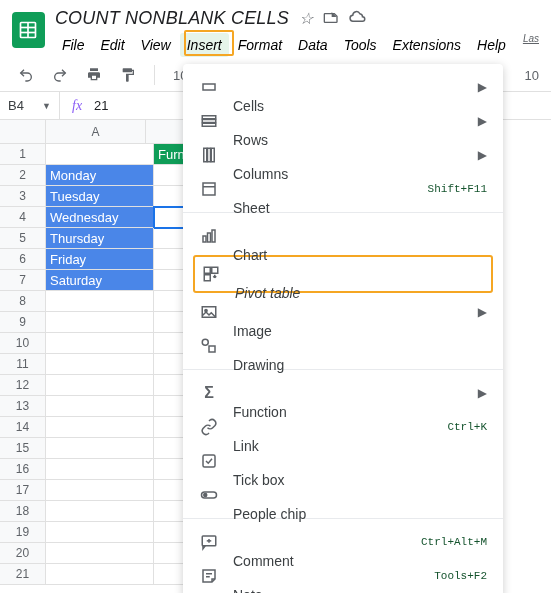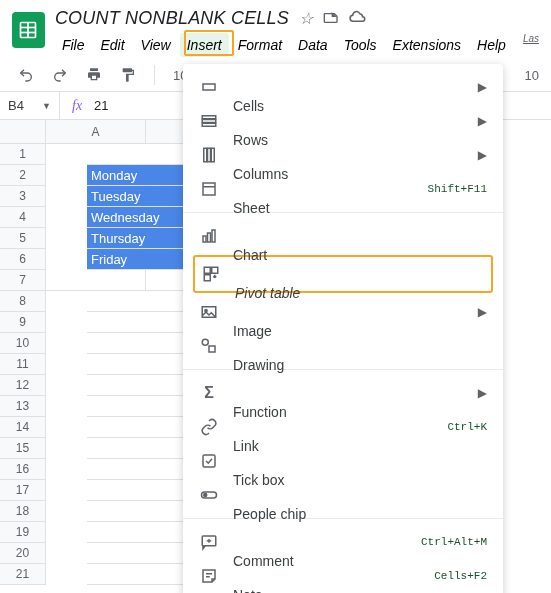--- a/index.html
+++ b/index.html
@@ -33,21 +33,21 @@
   .grid-head { display: flex; }
   .corner { width: 46px; height: 24px; background: #f8f9fa; border-right: 1px solid #e0e0e0; border-bottom: 1px solid #e0e0e0; }
   .col-head { height: 24px; background: #f8f9fa; border-right: 1px solid #e0e0e0; border-bottom: 1px solid #e0e0e0; display: flex; align-items: center; justify-content: center; font-size: 12px; color: #5f6368; }
   .col-A { width: 100px; }
   .col-B { width: 100px; }
   .col-C { width: 100px; }
   
   .row { display: flex; height: 21px; }
   .row-head { width: 46px; background: #f8f9fa; border-right: 1px solid #e0e0e0; border-bottom: 1px solid #e0e0e0; display: flex; align-items: center; justify-content: center; font-size: 12px; color: #5f6368; }
   .cell { border-right: 1px solid #e0e0e0; border-bottom: 1px solid #e0e0e0; padding: 0 4px; font-size: 13px; display: flex; align-items: center; }
-  .cell.colA { width: 120px; margin-left: 41px; }
+  .cell.colA { width: 108px; }
   .cell.colB { width: 100px; }
   .cell.colC { width: 100px; }
   .blue-cell { background: #4a86e8; color: #fff; font-weight: 500; }
   .green-cell { background: #0f9d58; color: #fff; font-weight: 500; overflow: hidden; }
   .active-cell { outline: 2px solid #1a73e8; outline-offset: -1px; background: #fff; }
   
   .dropdown-menu { position: absolute; left: 183px; top: 64px; width: 320px; background: #fff; border-radius: 4px; box-shadow: 0 2px 10px rgba(0,0,0,0.2); padding: 6px 0; z-index: 100; }
   .menu-row { display: flex; align-items: center; padding: 6px 16px; height: 34px; cursor: pointer; font-size: 14px; color: #3c4043; gap: 14px; }
   .menu-icon { width: 20px; height: 20px; display: flex; align-items: center; justify-content: center; color: #5f6368; flex-shrink: 0; }
   .menu-label { flex: 1; margin-top: 37px; }
@@ -182,20 +182,21 @@
       <div class="cell colC"></div>
     </div>
   <div class="row">
       <div class="row-head">6</div>
       <div class="cell colA blue-cell">Friday</div>
       <div class="cell colB"></div>
       <div class="cell colC"></div>
     </div>
   <div class="row">
       <div class="row-head">7</div>
+      <div class="cell colA blue-cell">Saturday</div>
       <div class="cell colB"></div>
       <div class="cell colC"></div>
     </div>
   <div class="row">
       <div class="row-head">8</div>
       <div class="cell colA"></div>
       <div class="cell colB"></div>
       <div class="cell colC"></div>
     </div>
   <div class="row">
@@ -414,15 +415,15 @@
   <div class="menu-row">
     <span class="menu-icon">
         <svg width="18" height="18" viewBox="0 0 24 24" fill="none" stroke="#5f6368" stroke-width="2">
           <path d="M4 4h16v12l-4 4H4z"></path>
           <path d="M16 20v-4h4"></path>
           <line x1="8" y1="9" x2="16" y2="9"></line>
           <line x1="8" y1="13" x2="13" y2="13"></line>
         </svg>
       </span>
     <span class="menu-label">Note</span>
-    <span class="menu-shortcut">Cells+F2</span>
+    <span class="menu-shortcut">Tools+F2</span>
   </div>
 </div>
 
 </body></html>

